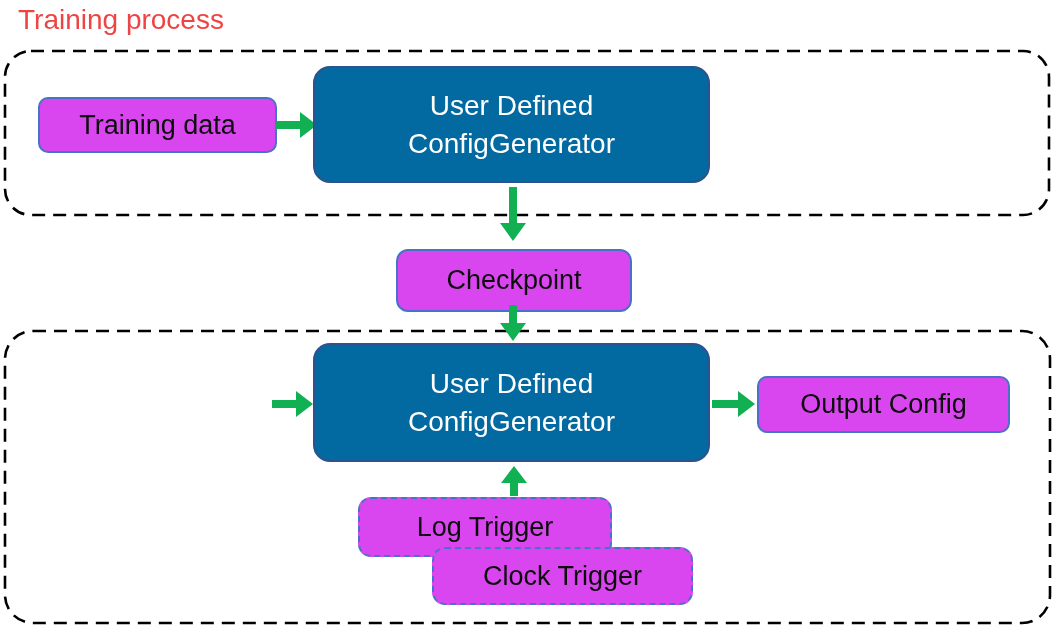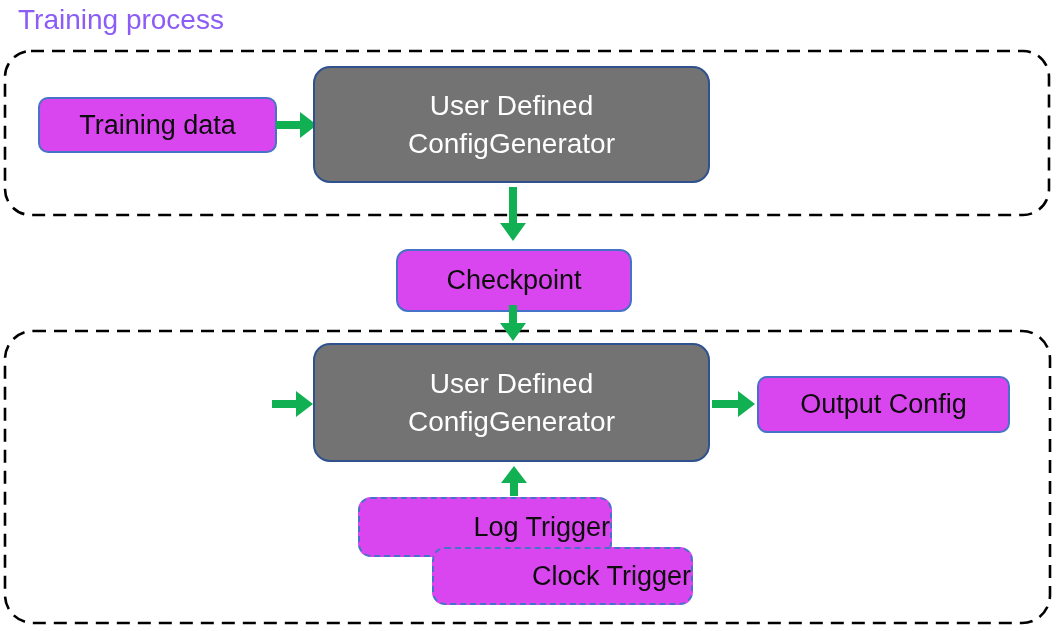--- a/index.html
+++ b/index.html
@@ -11,50 +11,50 @@
   #stage {
     position: relative;
     width: 1057px;
     height: 631px;
     background: #ffffff;
     overflow: hidden;
   }
   .abs { position: absolute; }
   .section-label {
     font-size: 28px;
-    color: #8b5cf6;
+    color: #ef4444;
     white-space: nowrap;
     line-height: 1.2;
   }
   .node {
     box-sizing: border-box;
     background: #d946ef;
     border: 2px solid #4673c8;
     display: flex;
     align-items: center;
     justify-content: center;
     font-size: 27px;
     color: #0d0d0d;
     text-align: center;
     white-space: nowrap;
   }
   .node.solid-blue {
-    background: #737373;
+    background: #0369a1;
     border: 2.5px solid #2f528f;
     color: #ffffff;
     flex-direction: column;
     font-size: 28px;
     line-height: 38px;
   }
   .node.dashed-blue {
     border: 2px dashed #4673c8;
   }
   .r10 { border-radius: 10px; }
   .r12 { border-radius: 12px; }
-  .r13 { border-radius: 13px; justify-content: flex-end; }
+  .r13 { border-radius: 13px; }
   .r17 { border-radius: 17px; }
   svg { display: block; }
   .arrow-fill { fill: #10b053; }
   .container-stroke {
     fill: none;
     stroke: #000000;
     stroke-width: 2.6;
   }
 </style>
 </head>

